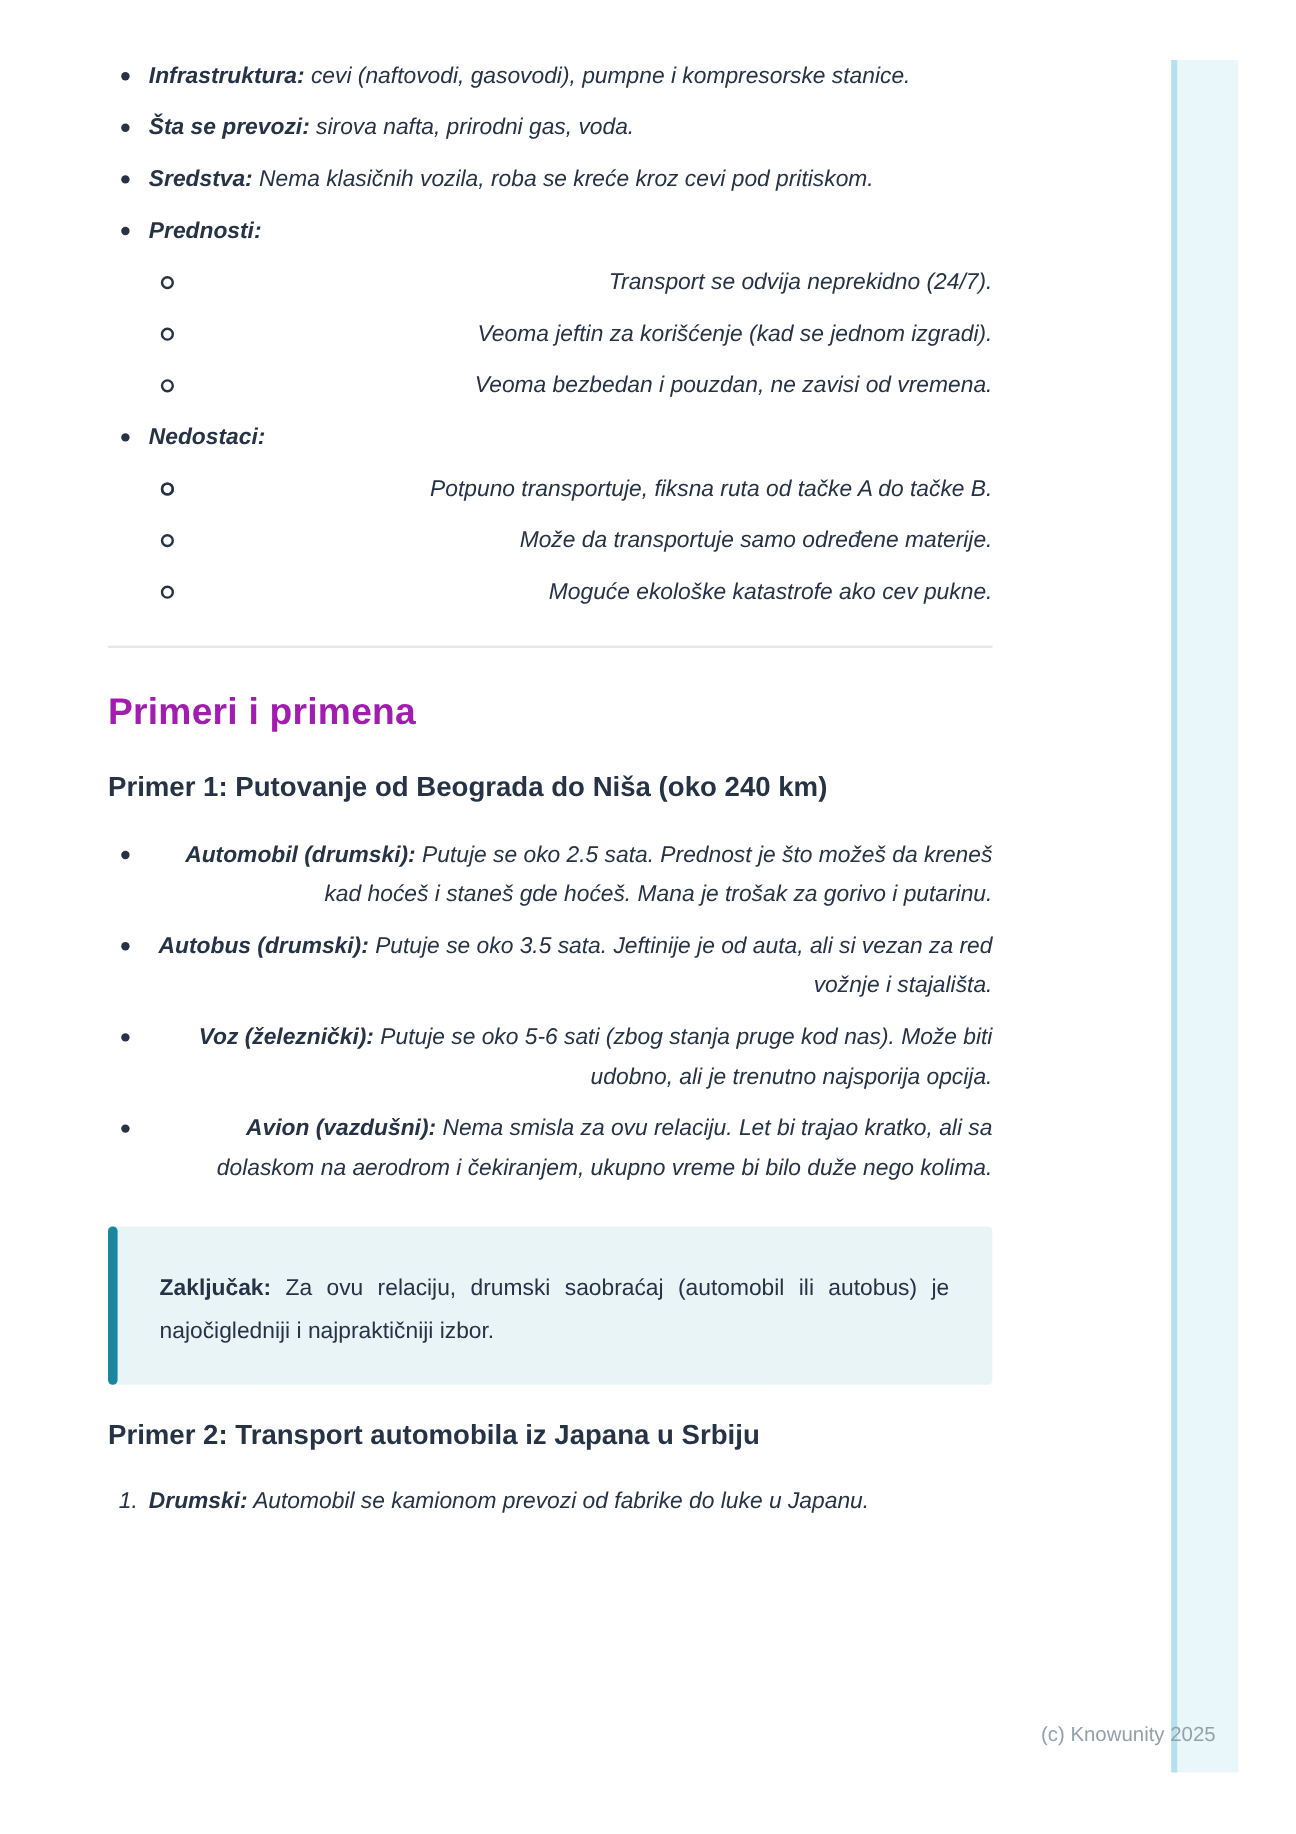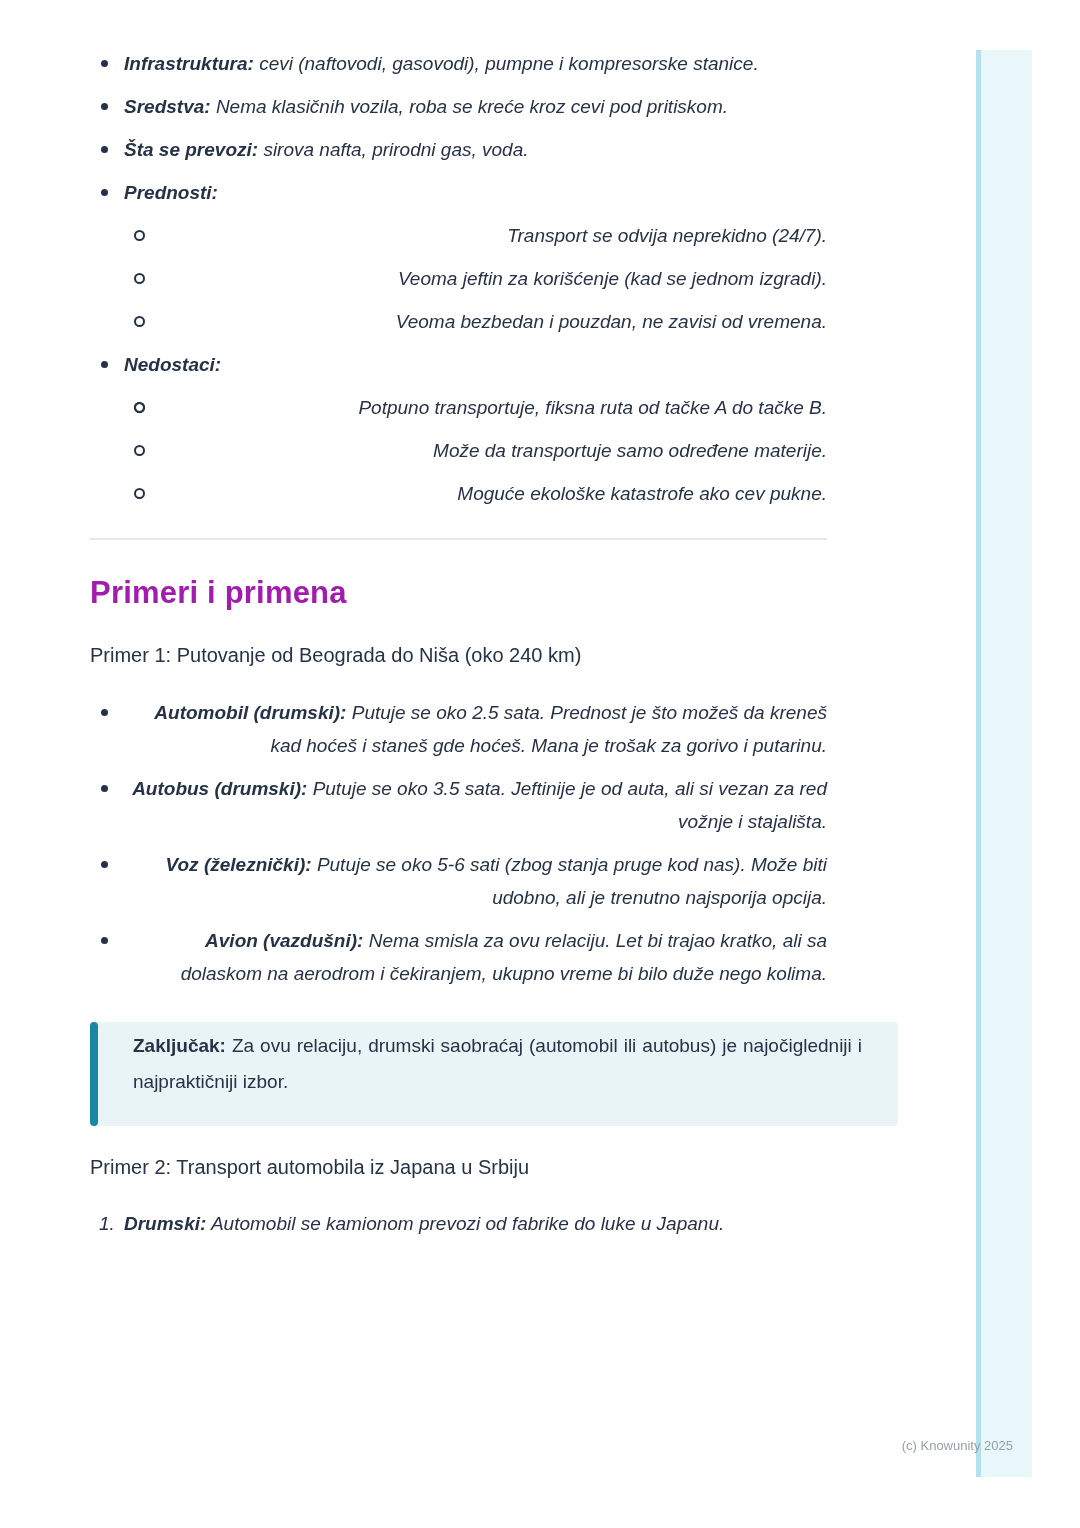--- a/index.html
+++ b/index.html
@@ -75,37 +75,37 @@
   h2.section-title {
     margin: 32px 0 0 0;
     font-size: 31px;
     line-height: 42px;
     font-weight: 700;
     color: #a21caf;
     letter-spacing: 0.2px;
   }
   h3.sub-heading {
     margin: 26px 0 0 0;
-    font-size: 20px;
+    font-size: 23px;
     line-height: 31px;
-    font-weight: 400;
+    font-weight: 700;
     color: #263246;
   }
 
   ul.primer1 { margin-top: 25px; text-align: right; }
 
   
   .callout {
     position: relative;
     margin-top: 32px;
-    width: 808px;
+    width: 737px;
     box-sizing: border-box;
     background: #e9f4f7;
     border-radius: 4px;
-    padding: 6px 36px 26px 43px;
+    padding: 34px 36px 26px 43px;
   }
   .callout-bar {
     position: absolute;
     left: 0;
     top: 0;
     bottom: 0;
     width: 8px;
     background: #1a87a0;
     border-radius: 6px;
   }
@@ -120,47 +120,47 @@
     position: absolute;
     left: 9px;
     top: 0;
     font-size: 19px;
   }
 
   .footer-note {
     position: absolute;
     top: 1436px;
     right: 67px;
-    font-size: 13px;
+    font-size: 17px;
     line-height: 20px;
     color: #95a0a9;
   }
 </style>
 </head>
 <body>
 
 <div class="stripe"></div>
 
 <div class="content">
 
   <ul class="lv1">
     <li>
       <span class="b1"></span>
       <span class="lbl">Infrastruktura:</span>
       <span>cevi (naftovodi, gasovodi), pumpne i kompresorske stanice.</span>
     </li>
     <li>
       <span class="b1"></span>
+      <span class="lbl">Šta se prevozi:</span>
+      <span>sirova nafta, prirodni gas, voda.</span>
+    </li>
+    <li>
+      <span class="b1"></span>
       <span class="lbl">Sredstva:</span>
       <span>Nema klasičnih vozila, roba se kreće kroz cevi pod pritiskom.</span>
-    </li>
-    <li>
-      <span class="b1"></span>
-      <span class="lbl">Šta se prevozi:</span>
-      <span>sirova nafta, prirodni gas, voda.</span>
     </li>
     <li>
       <span class="b1"></span>
       <span class="lbl">Prednosti:</span>
       <ul class="lv2">
         <li>
           <span class="b2"></span>
           <span>Transport se odvija neprekidno (24/7).</span>
         </li>
         <li>

